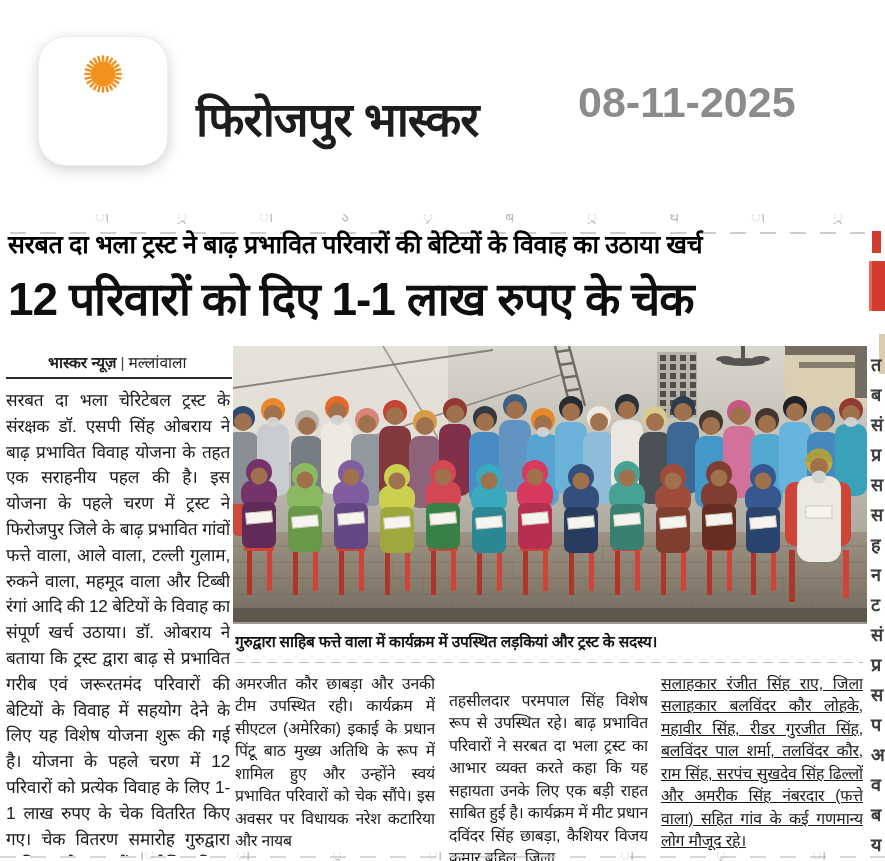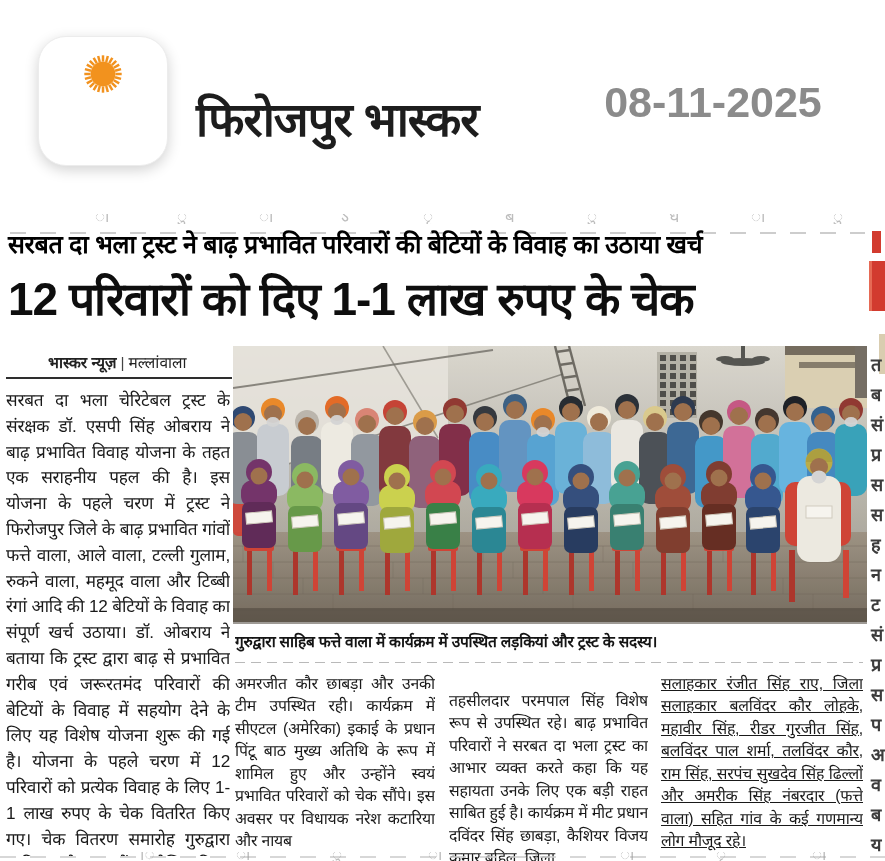--- a/index.html
+++ b/index.html
@@ -20,21 +20,21 @@
     display:flex;flex-direction:column;align-items:center;justify-content:flex-start;
   }
   #logo-sun{margin-top:14px;width:46px;height:46px;}
   #logo-text{margin-top:2px;text-align:center;font-weight:bold;color:#161616;
     font-size:27px;line-height:1.08;letter-spacing:-0.5px;}
   #masthead-title{
     left:196px;top:74px;width:390px;
     font-size:47px;font-weight:800;color:#1d1d1d;letter-spacing:-1px;white-space:nowrap;margin-top:12px;
   }
   #masthead-date{
-    left:578px;top:78px;width:270px;text-align:center;
+    left:578px;top:78px;width:270px;text-align:left;
     font-size:43px;font-weight:800;color:#8b8b8b;letter-spacing:0px;white-space:nowrap;
   }
 
   
   .torn-line{height:2px;background:repeating-linear-gradient(90deg,#cdcdcd 0 16px,transparent 16px 30px);}
   .torn-frag{position:absolute;color:#9a9a9a;font-size:17px;opacity:.65;height:10px;overflow:hidden;line-height:6px;}
 
   
   #kicker{
     left:8px;top:226px;width:828px;

